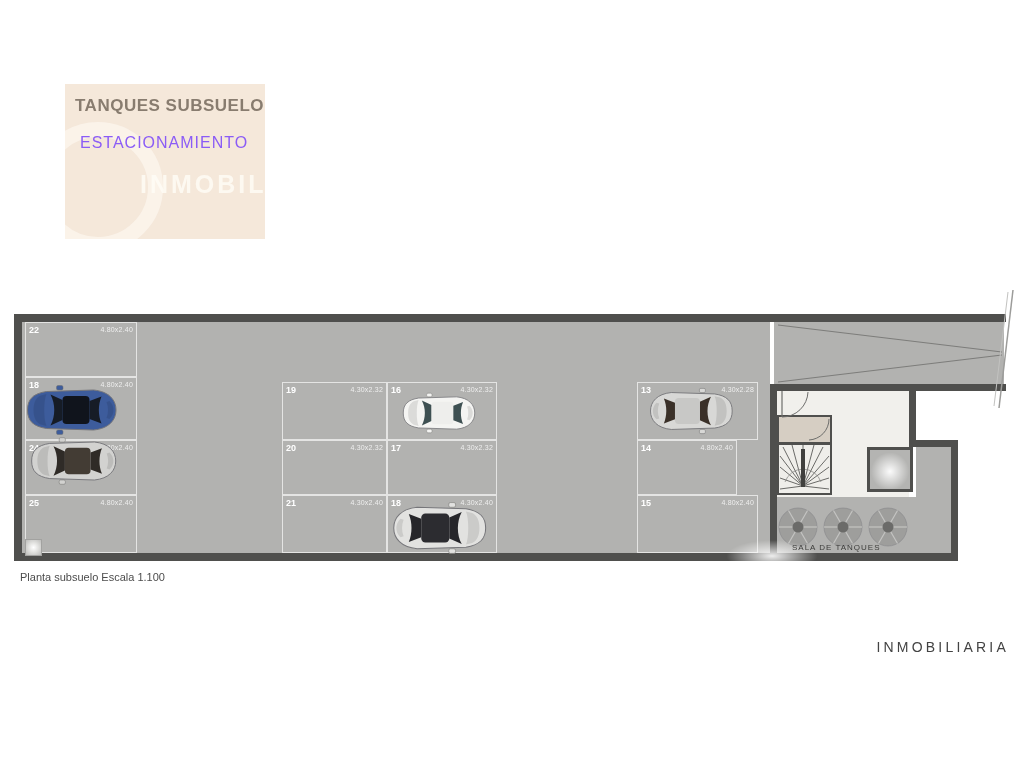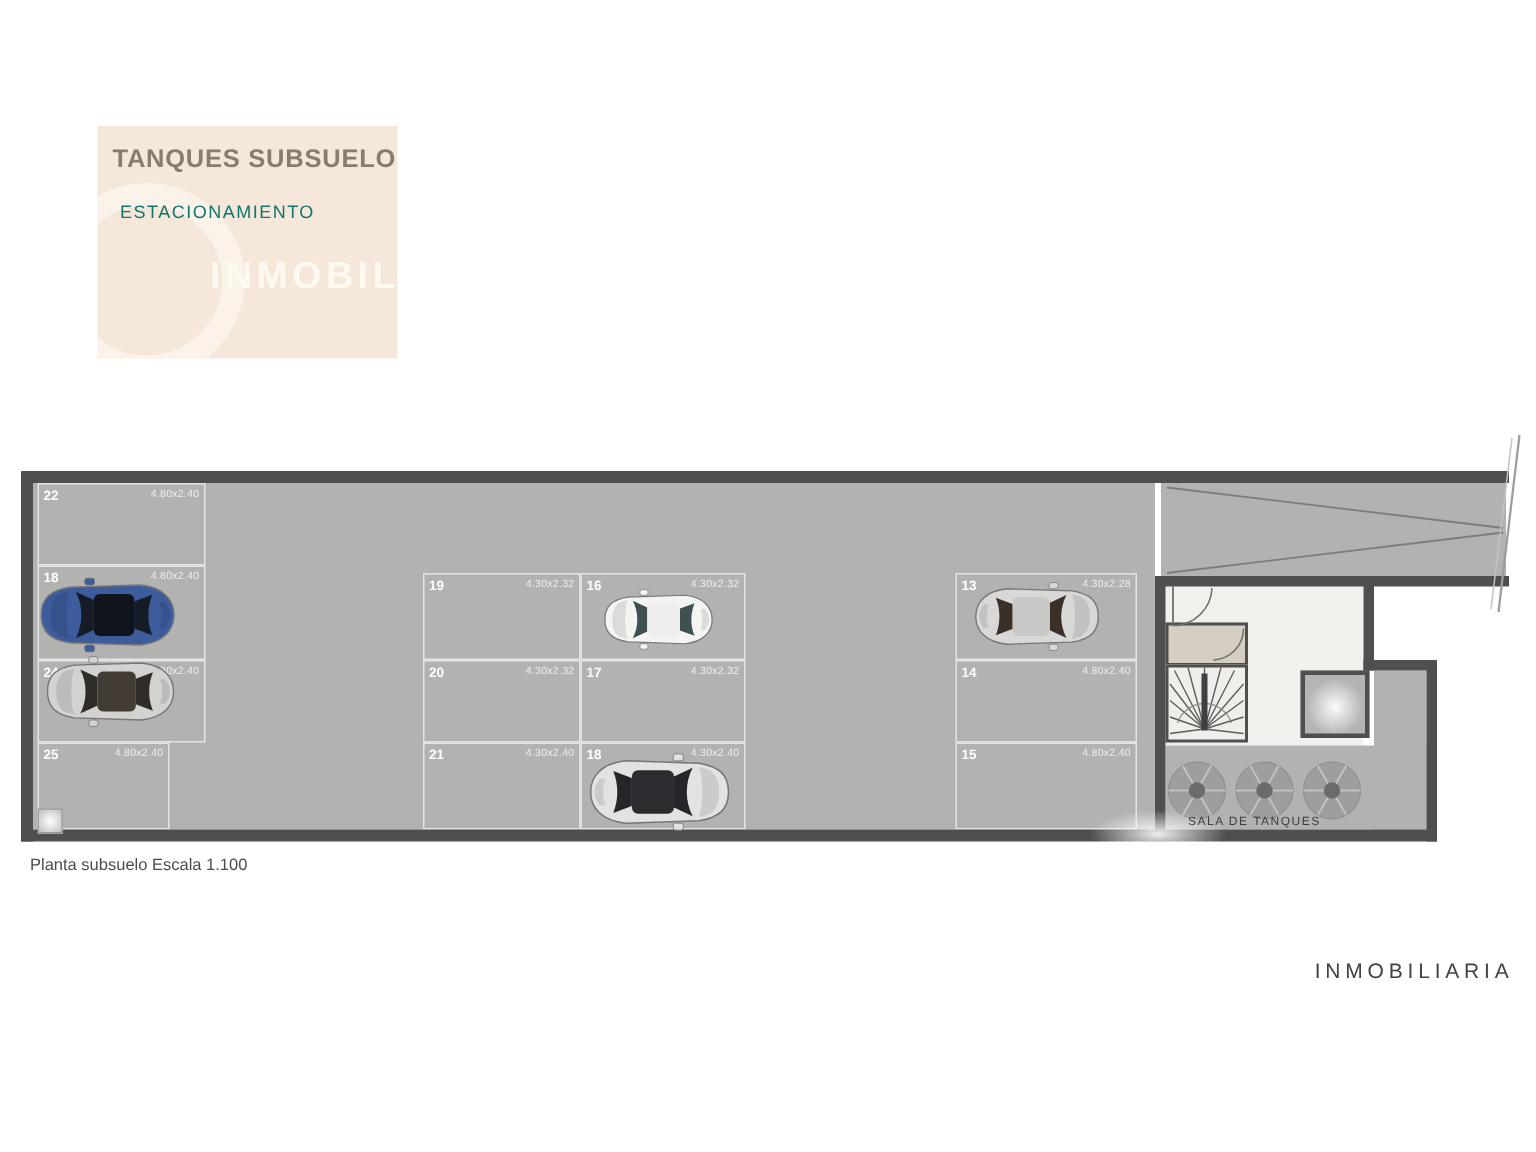--- a/index.html
+++ b/index.html
@@ -4,21 +4,21 @@
 <style>
   html,body{margin:0;padding:0;background:#fff;}
   .canvas{position:relative;width:1024px;height:768px;background:#ffffff;overflow:hidden;
           font-family:"Liberation Sans",sans-serif;}
 
   
   .header-box{position:absolute;left:65px;top:84px;width:200px;height:155px;
               background:#f5e8da;overflow:hidden;}
   .header-title{position:absolute;left:10px;top:12px;font-size:17px;font-weight:bold;
                 color:#887c6f;letter-spacing:.5px;}
-  .header-sub{position:absolute;left:15px;top:50px;font-size:12px;color:#0f766e;letter-spacing:1px;}
+  .header-sub{position:absolute;left:15px;top:50px;font-size:16px;color:#8b5cf6;letter-spacing:1px;}
   .wm-ring{position:absolute;left:-32px;top:38px;width:100px;height:100px;border-radius:50%;
            border:15px solid rgba(255,252,246,.55);}
   .wm-word{position:absolute;left:75px;top:86px;font-size:25px;letter-spacing:3px;
            color:rgba(255,252,246,.8);font-weight:bold;}
 
   
   .layer{position:absolute;left:0;top:0;}
   .floor{position:absolute;background:#b2b2b0;}
   .white-room{position:absolute;background:#f1f0ec;}
   .beige-room{position:absolute;left:777px;top:415px;width:55px;height:29px;background:#d6cec3;
@@ -78,21 +78,21 @@
                  <span class="dim">4.80x2.40</span>
       </div>
       <div class="space" style="left: 25px; top: 377px; width: 112px; height: 63px;">
         <span class="num">18</span>
                  <span class="dim">4.80x2.40</span>
       </div>
       <div class="space" style="left: 25px; top: 440px; width: 112px; height: 55px;">
         <span class="num">24</span>
                  <span class="dim">4.80x2.40</span>
       </div>
-      <div class="space" style="left: 25px; top: 495px; width: 88px; height: 58px;">
+      <div class="space" style="left: 25px; top: 495px; width: 112px; height: 58px;">
         <span class="num">25</span>
                  <span class="dim">4.80x2.40</span>
       </div>
       <div class="space" style="left: 282px; top: 382px; width: 105px; height: 58px;">
         <span class="num">19</span>
                  <span class="dim">4.30x2.32</span>
       </div>
       <div class="space" style="left: 282px; top: 440px; width: 105px; height: 55px;">
         <span class="num">20</span>
                  <span class="dim">4.30x2.32</span>
@@ -110,21 +110,21 @@
                  <span class="dim">4.30x2.32</span>
       </div>
       <div class="space" style="left: 387px; top: 495px; width: 110px; height: 58px;">
         <span class="num">18</span>
                  <span class="dim">4.30x2.40</span>
       </div>
       <div class="space" style="left: 637px; top: 382px; width: 121px; height: 58px;">
         <span class="num">13</span>
                  <span class="dim">4.30x2.28</span>
       </div>
-      <div class="space" style="left: 637px; top: 440px; width: 121px; height: 55px;">
+      <div class="space" style="left: 637px; top: 440px; width: 100px; height: 55px;">
         <span class="num">14</span>
                  <span class="dim">4.80x2.40</span>
       </div>
       <div class="space" style="left: 637px; top: 495px; width: 121px; height: 58px;">
         <span class="num">15</span>
                  <span class="dim">4.80x2.40</span>
       </div>
     </div>
 
   <div class="beige-room"></div>

